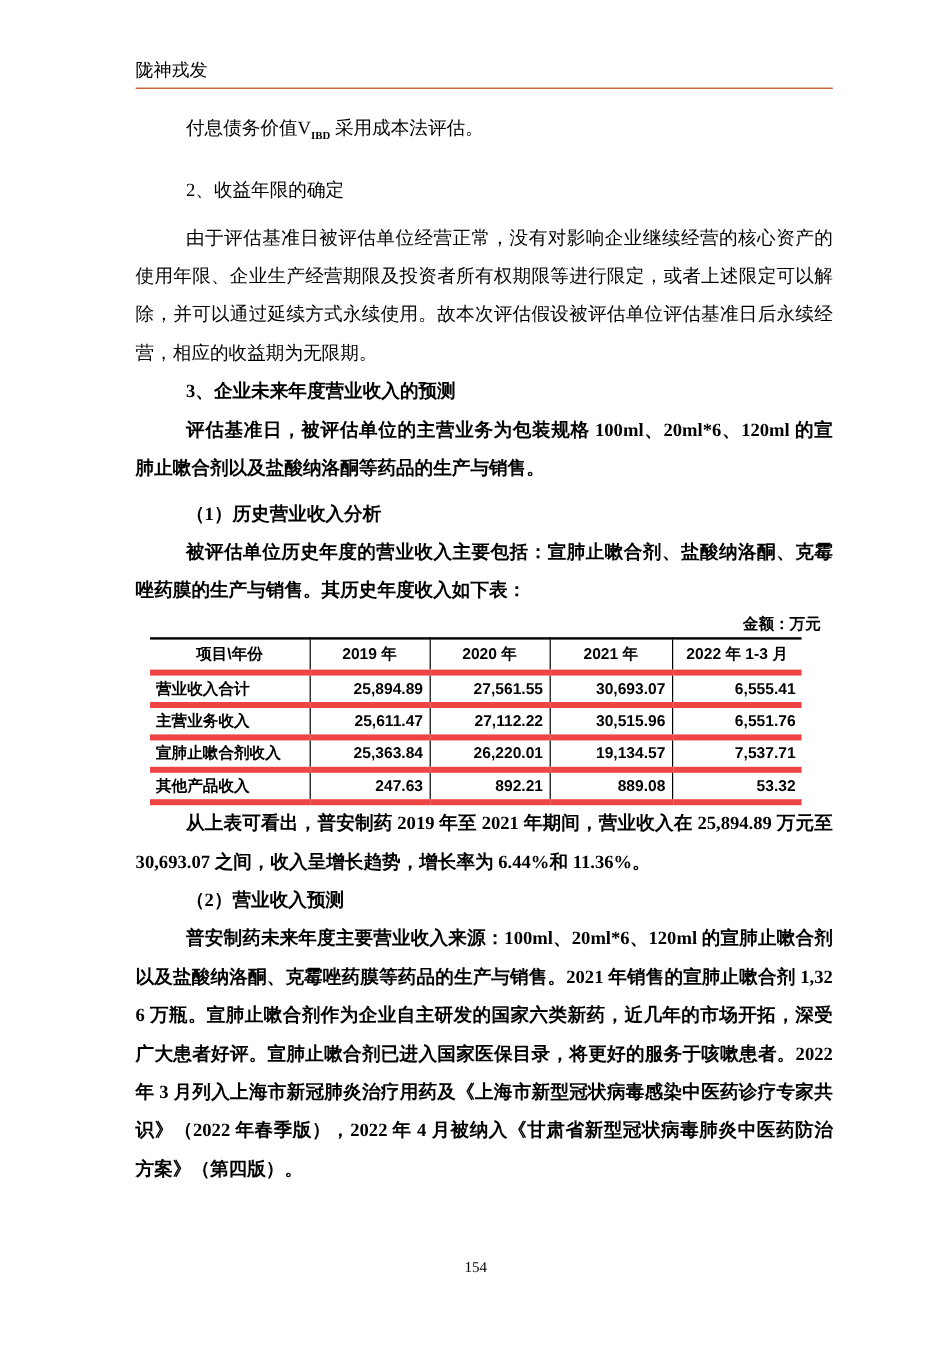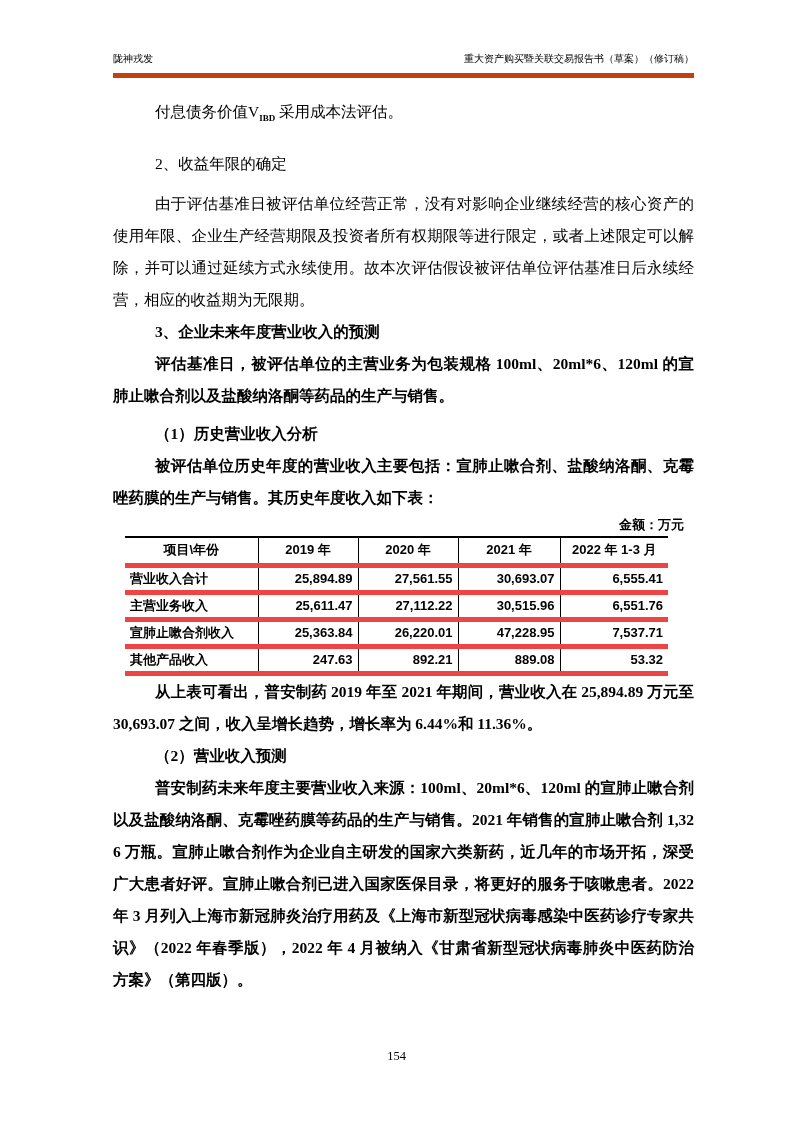--- a/index.html
+++ b/index.html
@@ -10,23 +10,23 @@
     box-sizing:border-box;
     padding:50px 99px 0 113px;
     font-family:"Liberation Serif","DejaVu Serif",serif;
     color:#000;
     overflow:hidden;
   }
   .doc-header {
     display:flex;
     justify-content:space-between;
     align-items:flex-start;
-    font-size:10px;
+    font-size:15px;
     line-height:18px;
-    border-bottom:5px solid #c2410c;
+    border-bottom:1px solid #c2410c;
     padding-bottom:5px;
   }
   .para {
     font-size:15.5px;
     line-height:32px;
     text-align:justify;
     text-indent:42px;
     margin:0;
     word-break:break-all;
   }
@@ -78,21 +78,20 @@
     font-size:12.5px;
   }
 </style>
 </head>
 <body>
 
 <div class="page">
 
   <header class="doc-header">
     <span>陇神戎发</span>
-    <span>重大资产购买暨关联交易报告书（草案）（修订稿）</span>
   </header>
 
   <main>
 
     <p class="para mt-first"><span>付息债务价值V</span><sub class="vsub">IBD</sub><span> 采用成本法评估。</span></p>
 
     <p class="para mt-heading">2、收益年限的确定</p>
 
     <p class="para mt-para">由于评估基准日被评估单位经营正常，没有对影响企业继续经营的核心资产的使用年限、企业生产经营期限及投资者所有权期限等进行限定，或者上述限定可以解除，并可以通过延续方式永续使用。故本次评估假设被评估单位评估基准日后永续经营，相应的收益期为无限期。</p>
 
@@ -135,21 +134,21 @@
           <td class="label">主营业务收入</td>
           <td class="num">25,611.47</td>
           <td class="num">27,112.22</td>
           <td class="num">30,515.96</td>
           <td class="num">6,551.76</td>
         </tr>
         <tr>
           <td class="label">宣肺止嗽合剂收入</td>
           <td class="num">25,363.84</td>
           <td class="num">26,220.01</td>
-          <td class="num">47,228.95</td>
+          <td class="num">19,134.57</td>
           <td class="num">7,537.71</td>
         </tr>
         <tr>
           <td class="label">其他产品收入</td>
           <td class="num">247.63</td>
           <td class="num">892.21</td>
           <td class="num">889.08</td>
           <td class="num">53.32</td>
         </tr>
       </tbody>

